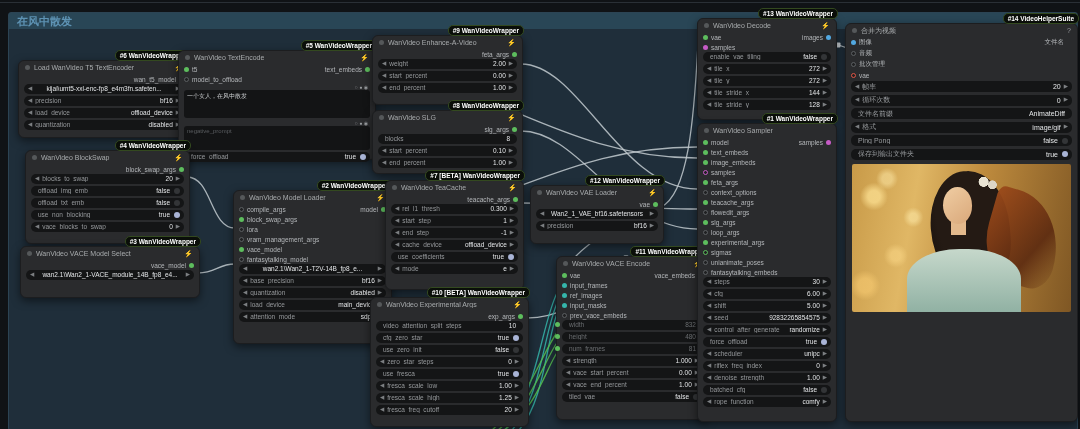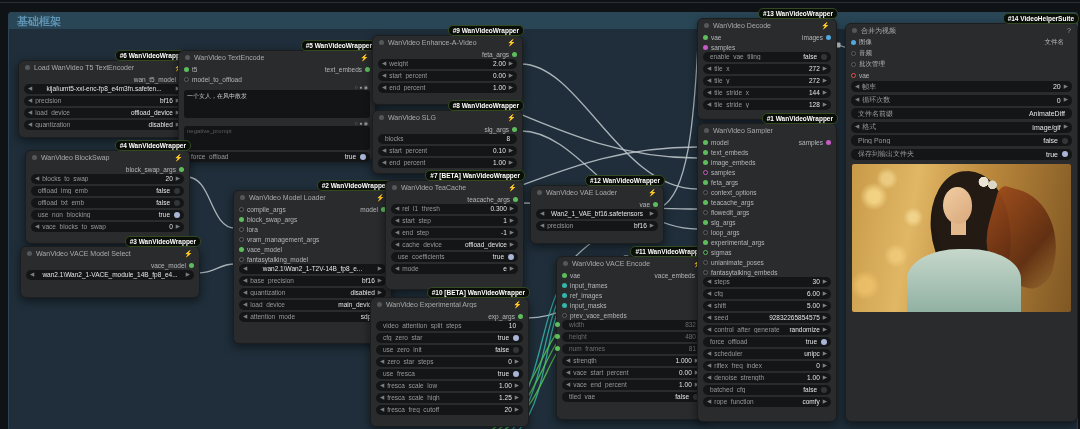--- a/index.html
+++ b/index.html
@@ -58,21 +58,21 @@
   .pv-dress{position:absolute;left:25%;bottom:-2%;width:52%;height:44%;background:linear-gradient(180deg,#c6d8cb,#8fb0a2);border-radius:46% 46% 0 0;}
   .pv-orn{position:absolute;left:57%;top:9%;width:10%;height:8%;background:radial-gradient(circle at 30% 40%,#eae4d4 0 28%,transparent 31%),radial-gradient(circle at 70% 65%,#dcd6c6 0 24%,transparent 27%);}
 </style>
 </head>
 <body>
 
 <div id="canvas">
   <div class="topline"></div>
   <div class="group">
     <div class="group-header">
-      <span class="group-title">基础框架</span>
+      <span class="group-title">在风中散发</span>
     </div>
   </div>
   <svg class="wires" width="1080" height="429" viewBox="0 0 1080 429">
       <path d="M186,86 C196,86 171,74 181,74" stroke="#c3cbd0" stroke-width="1.3" fill="none" opacity="0.85" stroke-linecap="round"></path>
       <path d="M371,73 C480,73 560,158 697,158" stroke="#c3cbd0" stroke-width="1.3" fill="none" opacity="0.85" stroke-linecap="round"></path>
       <path d="M521,64 C580,64 620,189 697,189" stroke="#c3cbd0" stroke-width="1.3" fill="none" opacity="0.85" stroke-linecap="round"></path>
       <path d="M521,131 C580,131 620,229 697,229" stroke="#c3cbd0" stroke-width="1.3" fill="none" opacity="0.85" stroke-linecap="round"></path>
       <path d="M187,177 C212,177 210,228 235,228" stroke="#c3cbd0" stroke-width="1.3" fill="none" opacity="0.85" stroke-linecap="round"></path>
       <path d="M198,273 C216,273 218,264 235,264" stroke="#c3cbd0" stroke-width="1.3" fill="none" opacity="0.85" stroke-linecap="round"></path>
       <path d="M389,215 C500,215 560,147 697,147" stroke="#c3cbd0" stroke-width="1.3" fill="none" opacity="0.85" stroke-linecap="round"></path>

